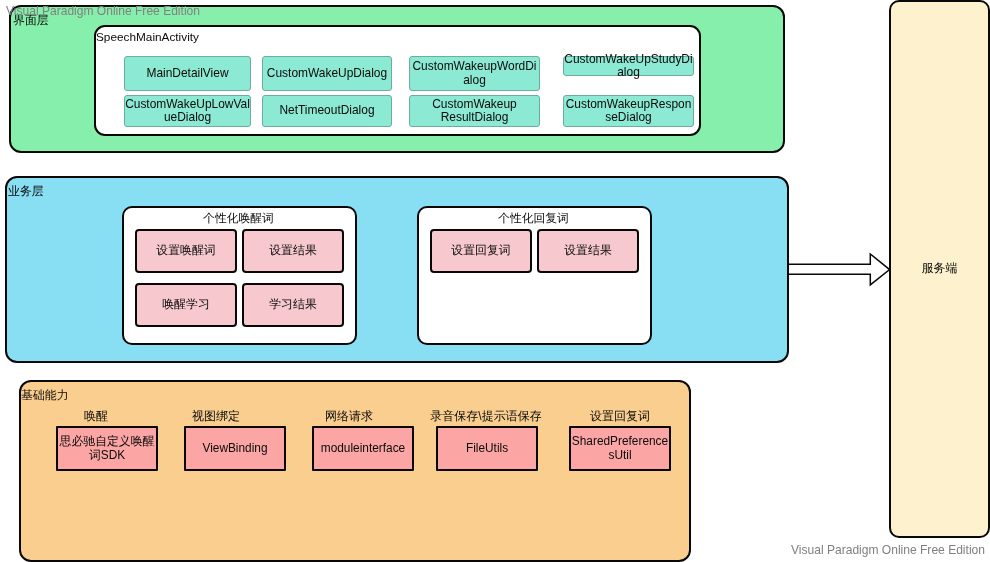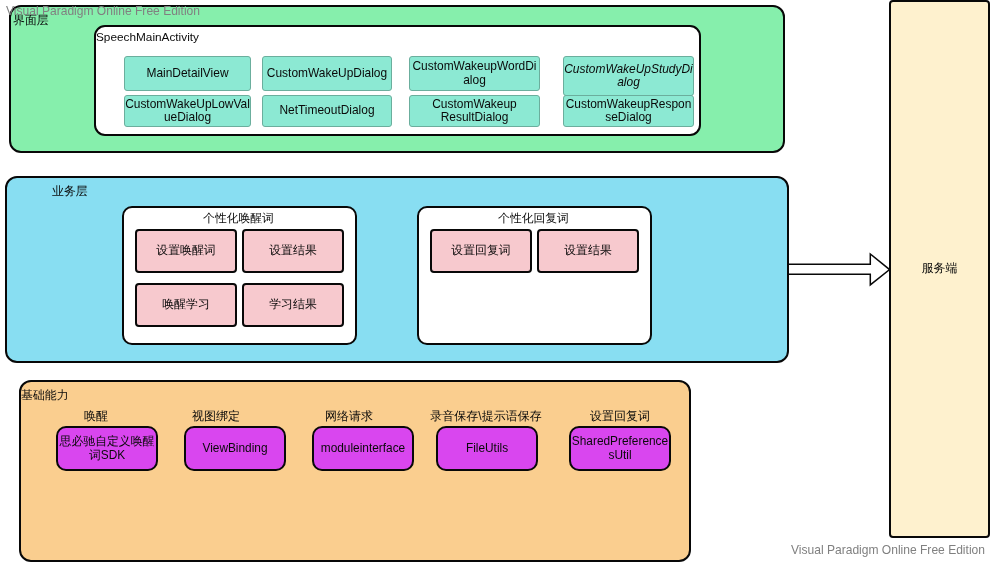--- a/index.html
+++ b/index.html
@@ -8,59 +8,59 @@
        font-family:"Liberation Sans",sans-serif;}
   .canvas{position:absolute;left:0;top:0;width:990px;height:562px;}
   .layer{position:absolute;box-sizing:border-box;border:2px solid #080808;border-radius:12px;}
   .layer-label{position:absolute;font-size:11.9px;color:#0a0a0a;line-height:1;white-space:nowrap;}
   .wm{position:absolute;color:#808080;font-size:12.05px;white-space:nowrap;}
   .box{position:absolute;box-sizing:border-box;display:flex;align-items:center;
        justify-content:center;text-align:center;line-height:1.12;
        overflow-wrap:anywhere;word-break:break-all;}
   .grn{background:#8ce9d3;border:1px solid #6bae9d;border-radius:3px;font-size:11.95px;color:#0a0a0a;margin-left:13px;}
   .pnk{background:#f7c9ce;border:2px solid #080808;border-radius:4px;font-size:11.9px;color:#0a0a0a;}
-  .wht{background:#d946ef;border:2px solid #080808;border-radius:10px;font-size:11.87px;color:#0a0a0a;}
+  .wht{background:#fca5a5;border:2px solid #080808;border-radius:1px;font-size:11.87px;color:#0a0a0a;}
   .inner{position:absolute;box-sizing:border-box;background:#fff;border:2px solid #080808;border-radius:10px;}
   .inner-title{position:absolute;font-size:11.8px;color:#0a0a0a;white-space:nowrap;}
   .cap{position:absolute;font-size:12px;color:#0a0a0a;white-space:nowrap;text-align:center;}
 
   #uiLayer{left:9px;top:5px;width:776px;height:148px;background:#86efac;}
   #uiLayer>.layer-label{left:2px;top:8px;}
   #speechBox{left:83px;top:18px;width:607px;height:111px;border-radius:11px;}
   #speechBox>.inner-title{left:0px;top:3px;}
 
   #bizLayer{left:5px;top:176px;width:784px;height:187px;background:#88def2;}
-  #bizLayer>.layer-label{left:1px;top:8px;padding-left:44px;}
+  #bizLayer>.layer-label{left:1px;top:8px;}
   #grpA{left:115px;top:28px;width:235px;height:139px;}
   #grpA>.inner-title{left:-3px;top:3px;width:235px;text-align:center;}
   #grpB{left:410px;top:28px;width:235px;height:139px;}
   #grpB>.inner-title{left:-3px;top:3px;width:235px;text-align:center;}
 
   #fndLayer{left:19px;top:380px;width:672px;height:182px;background:#face8f;padding-left:14px;}
   #fndLayer>.layer-label{left:0px;top:8px;}
 
-  #serverBox{left:889px;top:0px;width:101px;height:538px;background:#fef1ce;border-radius:4px;
+  #serverBox{left:889px;top:0px;width:101px;height:538px;background:#fef1ce;border-radius:10px;
              display:flex;align-items:center;justify-content:center;}
   .srv-label{font-size:11.9px;color:#0a0a0a;}
 
   #arrowSvg{position:absolute;left:789px;top:248px;}
 </style>
 </head>
 <body>
 
 <div class="canvas">
 
   <div class="layer" id="uiLayer">
     <div class="layer-label">界面层</div>
     <div class="inner" id="speechBox">
       <div class="inner-title">SpeechMainActivity</div>
       <div class="box grn" style="left:15px;top:29px;width:127px;height:35px;">MainDetailView</div>
       <div class="box grn" style="left:153px;top:29px;width:130px;height:35px;">CustomWakeUpDialog</div>
       <div class="box grn" style="left:300px;top:29px;width:131px;height:35px;">CustomWakeupWordDialog</div>
-      <div class="box grn" style="left:454px;top:29px;width:131px;height:40px;font-style:italic;">CustomWakeUpStudyDialog</div>
+      <div class="box grn" style="left:454px;top:29px;width:131px;height:20px;">CustomWakeUpStudyDialog</div>
       <div class="box grn" style="left:15px;top:68px;width:127px;height:32px;">CustomWakeUpLowValueDialog</div>
       <div class="box grn" style="left:153px;top:68px;width:130px;height:32px;">NetTimeoutDialog</div>
       <div class="box grn" style="left:300px;top:68px;width:131px;height:32px;padding:0 18px;">CustomWakeupResultDialog</div>
       <div class="box grn" style="left:454px;top:68px;width:131px;height:32px;">CustomWakeupResponseDialog</div>
     </div>
   </div>
 
   <div class="layer" id="bizLayer">
     <div class="layer-label">业务层</div>
     <div class="inner" id="grpA">

